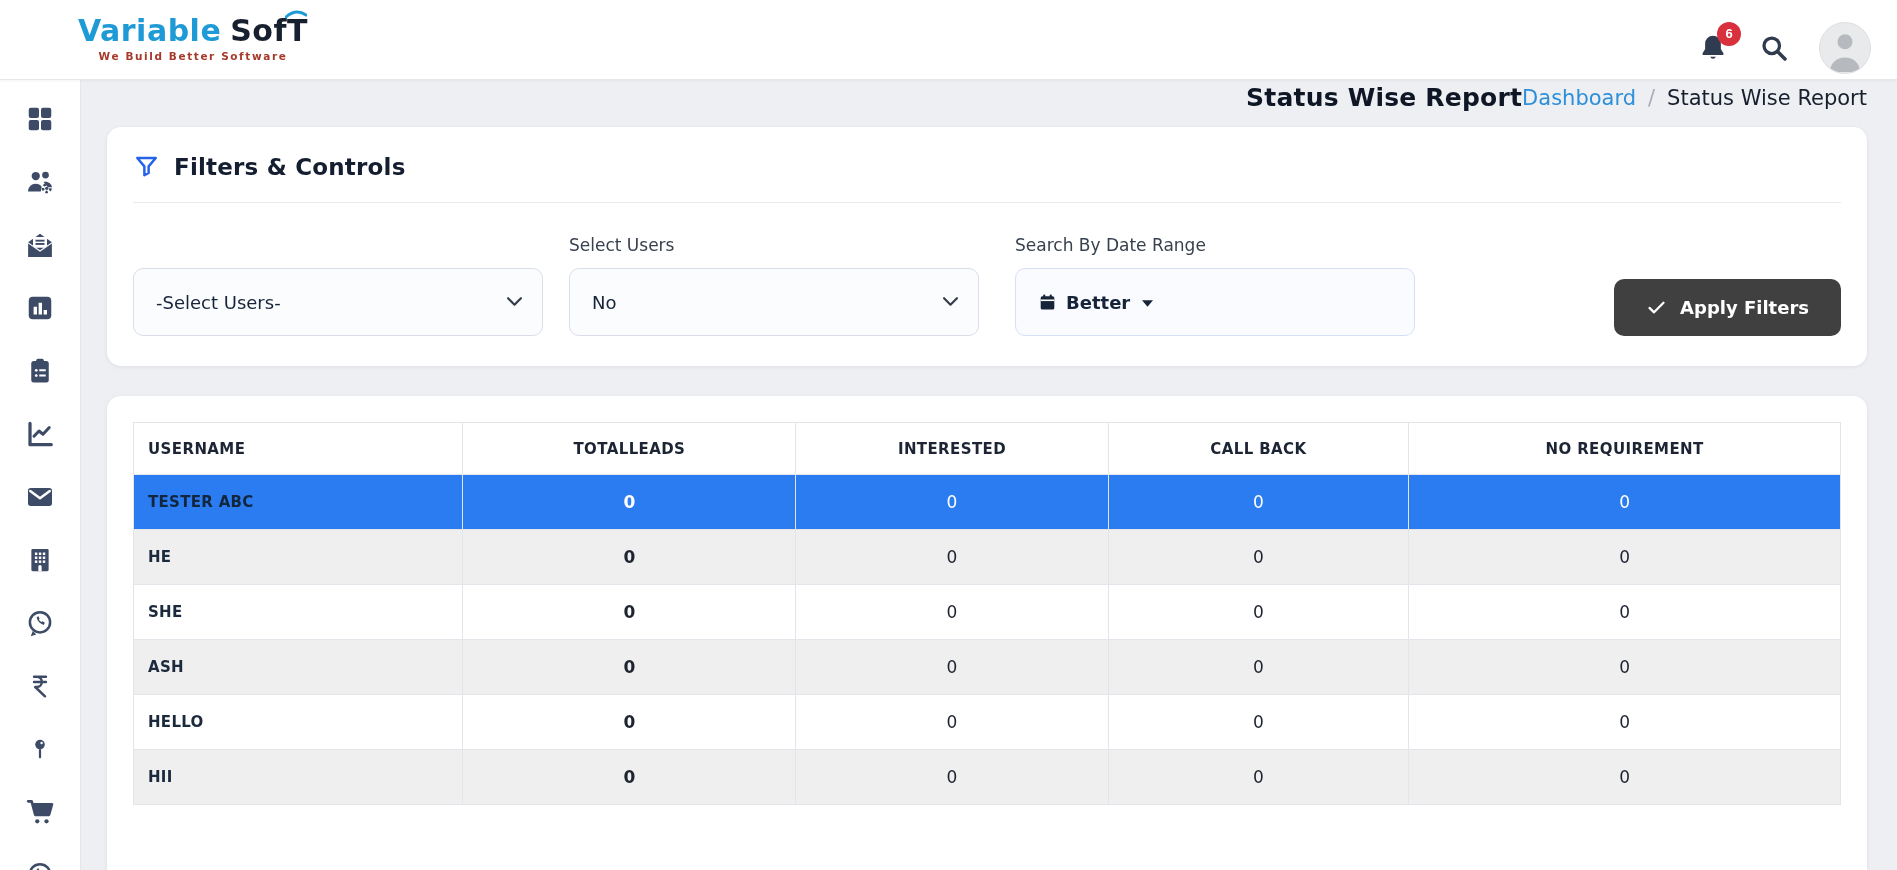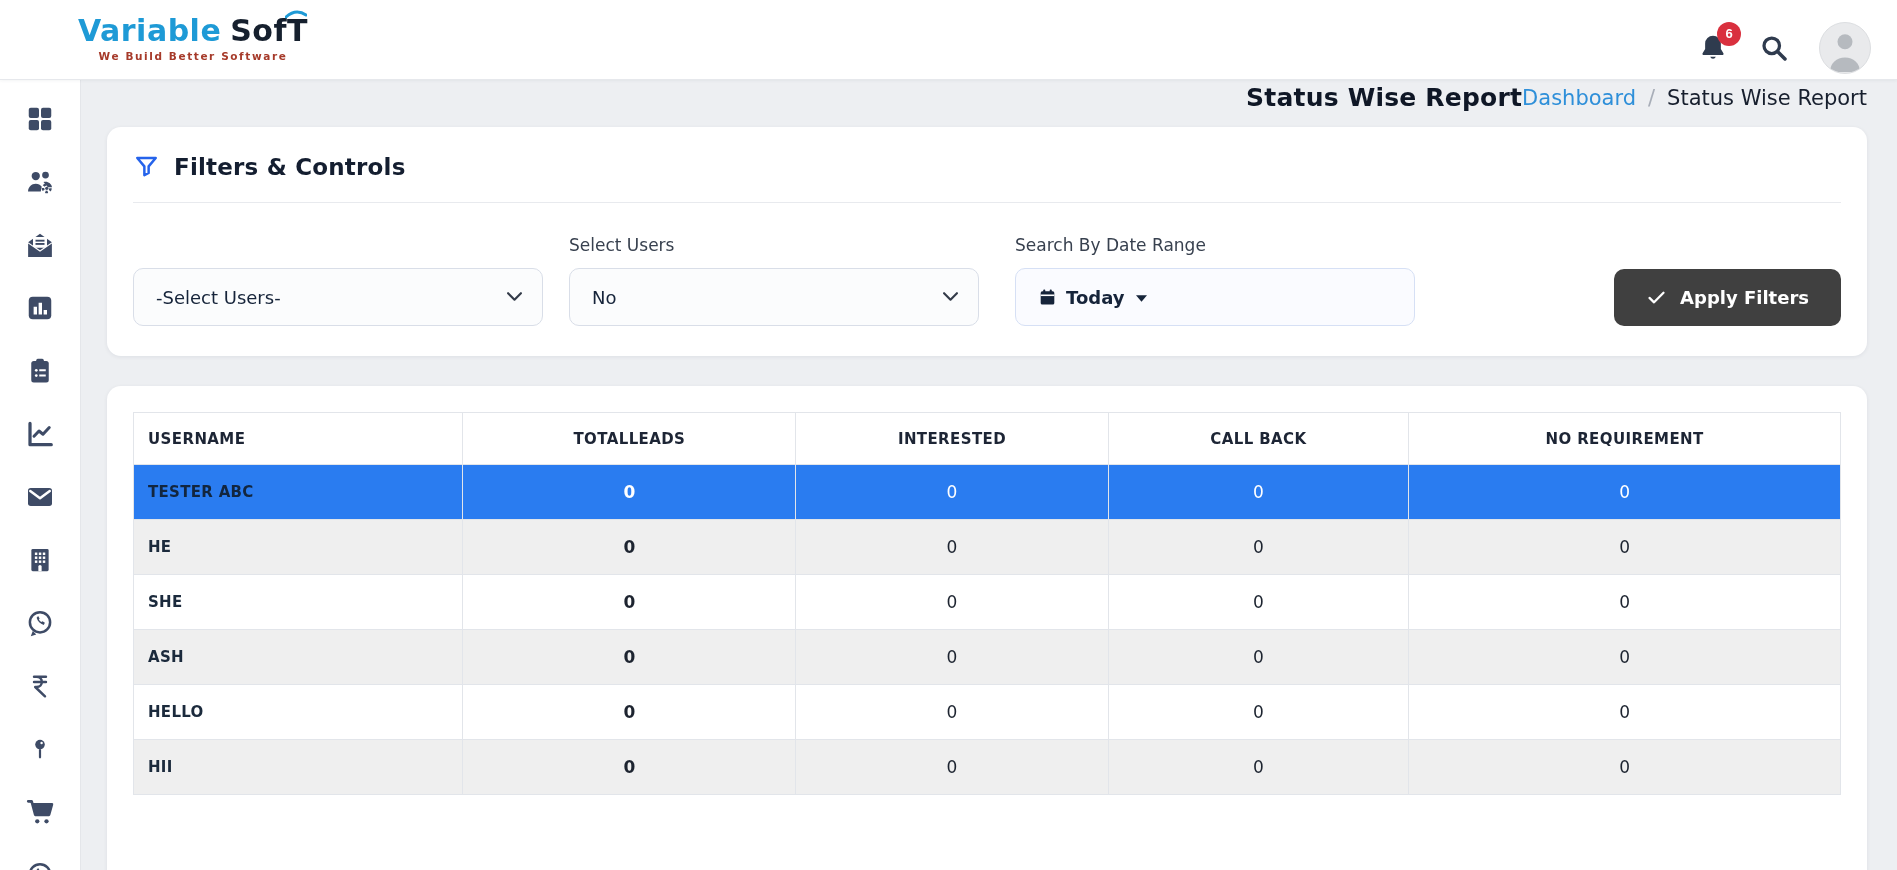--- a/index.html
+++ b/index.html
@@ -65,21 +65,21 @@
     box-shadow: 0 1px 4px rgba(20,30,55,.07);
   }
   .filters-card { padding: 26px 26px 30px 26px; }
   .filters-head { display: flex; align-items: flex-end; gap: 14px; }
   .filters-head h2 { font-size: 23px; font-weight: bold; color: #141e30; letter-spacing: .2px; }
   .filters-divider { border: none; border-top: 1px solid #e8eaee; margin: 22px 0 0 0; }
   .filters-row { display: flex; align-items: flex-end; margin-top: 32px; gap: 26px; }
   .field { display: flex; flex-direction: column; width: 410px; }
   .field label { font-size: 17px; color: #38414f; margin-bottom: 13px; }
   .select-control, .date-control {
-    height: 58px; border-radius: 10px; cursor: pointer;
+    height: 68px; border-radius: 10px; cursor: pointer;
     display: flex; align-items: center;
     font-size: 18px; color: #16243a;
     padding: 0 20px 0 22px;
   }
   .select-control { background: #fbfcfd; border: 1px solid #d9dee8; justify-content: space-between; }
   .date-control { background: #fafbff; border: 1px solid #d6e0f5; gap: 9px; width: 400px; font-weight: bold; }
   .date-control .caret { margin-left: 3px; margin-top: 3px; }
   .apply-btn {
     margin-left: auto;
     height: 57px; padding: 0 32px; border: none; border-radius: 10px;
@@ -290,21 +290,21 @@
         </div>
         <div class="field" style="width:400px; margin-left:10px;">
           <label>Search By Date Range</label>
           <div class="date-control">
             <svg width="19" height="19" viewBox="0 0 24 24" fill="#16243a">
               <rect x="3.4" y="4.2" width="17.2" height="16.6" rx="2"></rect>
               <rect x="6.6" y="2" width="2.6" height="4.6" rx="1.1"></rect>
               <rect x="14.8" y="2" width="2.6" height="4.6" rx="1.1"></rect>
               <rect x="3.4" y="8.2" width="17.2" height="2" fill="#fff"></rect>
             </svg>
-            <span>Today</span>
+            <span>Better</span>
             <svg class="caret" width="11" height="7" viewBox="0 0 10 6">
               <polygon points="0,0 10,0 5,6" fill="#16243a"></polygon>
             </svg>
           </div>
         </div>
         <button class="apply-btn">
           <svg width="21" height="21" viewBox="0 0 24 24">
             <path d="M4 12.5l5.2 5L20 6.5" fill="none" stroke="#fff" stroke-width="2.6" stroke-linecap="round" stroke-linejoin="round"></path>
           </svg>
           <span>Apply Filters</span>

